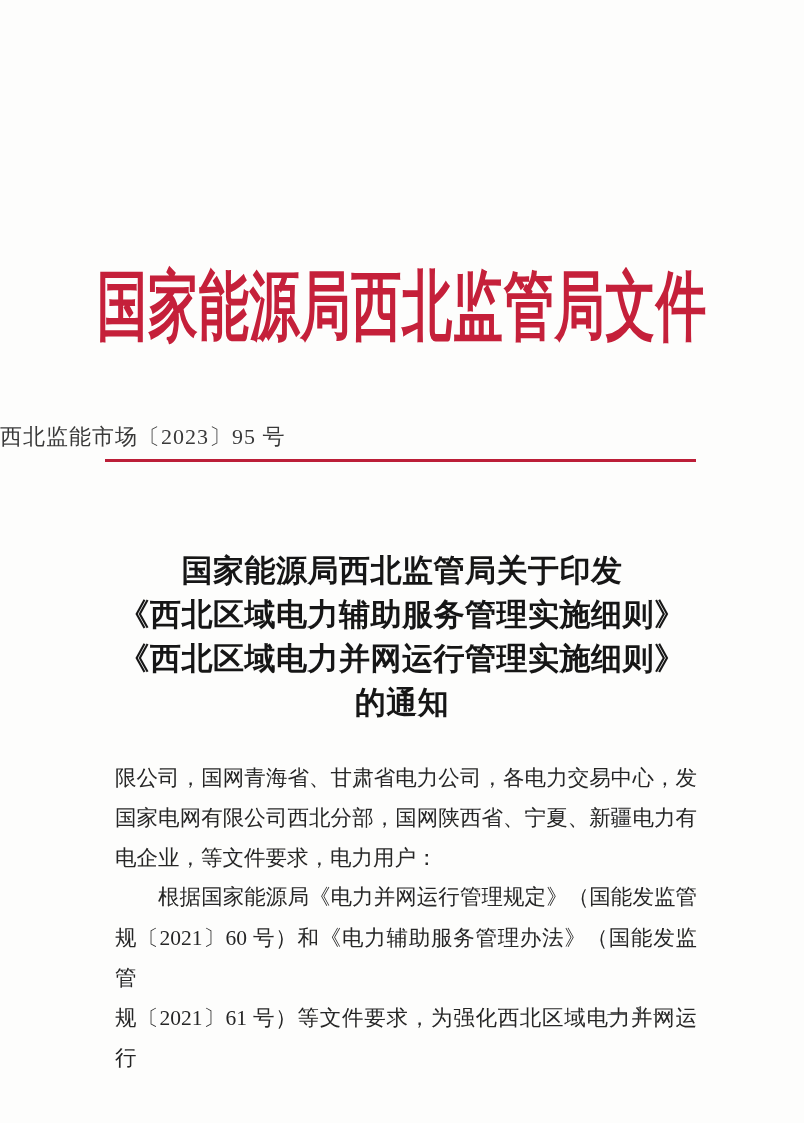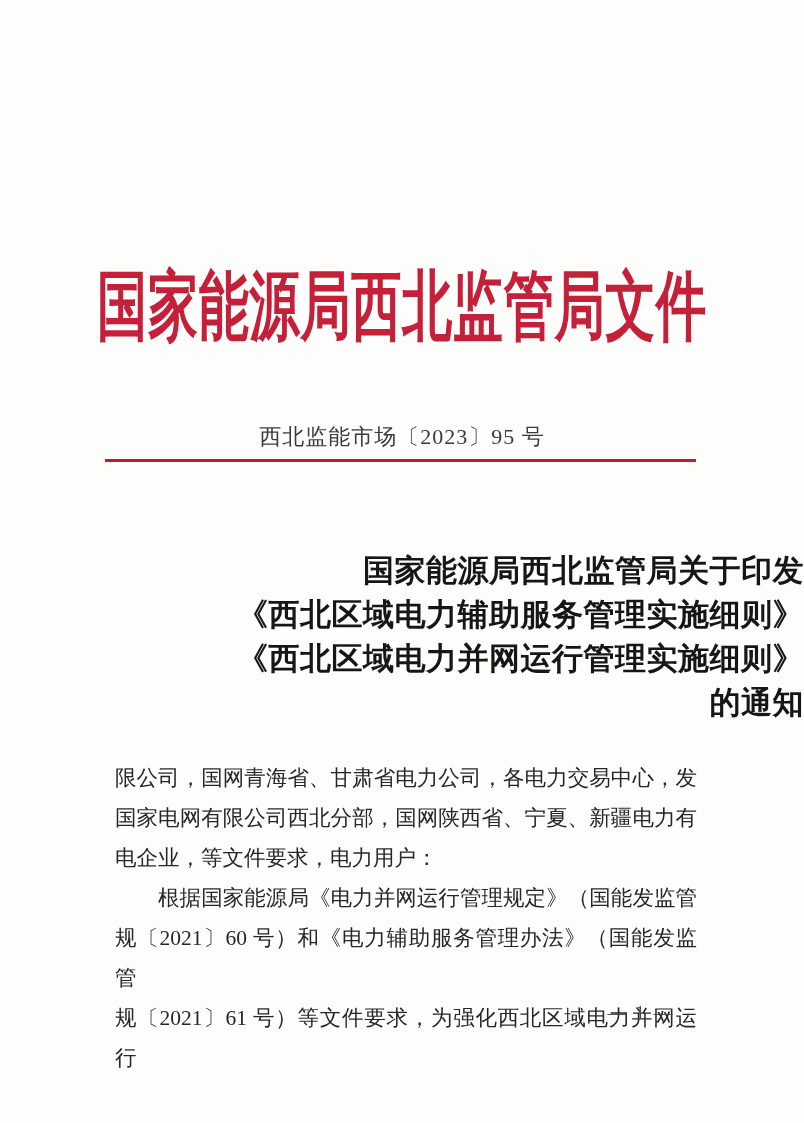--- a/index.html
+++ b/index.html
@@ -32,40 +32,40 @@
     color: var(--red, #c5203a);
     transform: scaleX(0.66);
     transform-origin: center;
     letter-spacing: 1px;
   }
   .doc-number {
     position: absolute;
     top: 422px;
     left: 0;
     width: 100%;
-    text-align: center;
+    text-align: left;
     font-size: 22px;
     color: #3a3a3a;
     letter-spacing: 1px;
     white-space: nowrap;
   }
   .red-rule {
     position: absolute;
     top: 459px;
     left: 105px;
     width: 591px;
     height: 3px;
     background: var(--rule-red, #bc1e38);
   }
   .notice-title {
     position: absolute;
     top: 549px;
     left: 0;
     width: 100%;
-    text-align: right;
+    text-align: center;
     font-size: 31px;
     font-weight: bold;
     color: #161616;
     line-height: 44px;
     letter-spacing: 0.5px;
   }
   .notice-title .title-line { white-space: nowrap; }
   .notice-body {
     position: absolute;
     top: 758px;
@@ -74,21 +74,21 @@
     font-size: 21.5px;
     color: #262626;
     line-height: 40px;
   }
   .body-line { white-space: nowrap; }
   .body-line.just {
     white-space: normal;
     text-align: justify;
     text-align-last: justify;
   }
-  .body-line.indent { padding-left: 43px; }
+  .body-line.indent { padding-left: 43px; font-family: Liberation Mono, monospace; }
   .page-number {
     position: absolute;
     top: 1002px;
     left: 596px;
     width: 90px;
     text-align: center;
     font-size: 19px;
     color: #4d4d4d;
     letter-spacing: 2px;
     white-space: nowrap;

